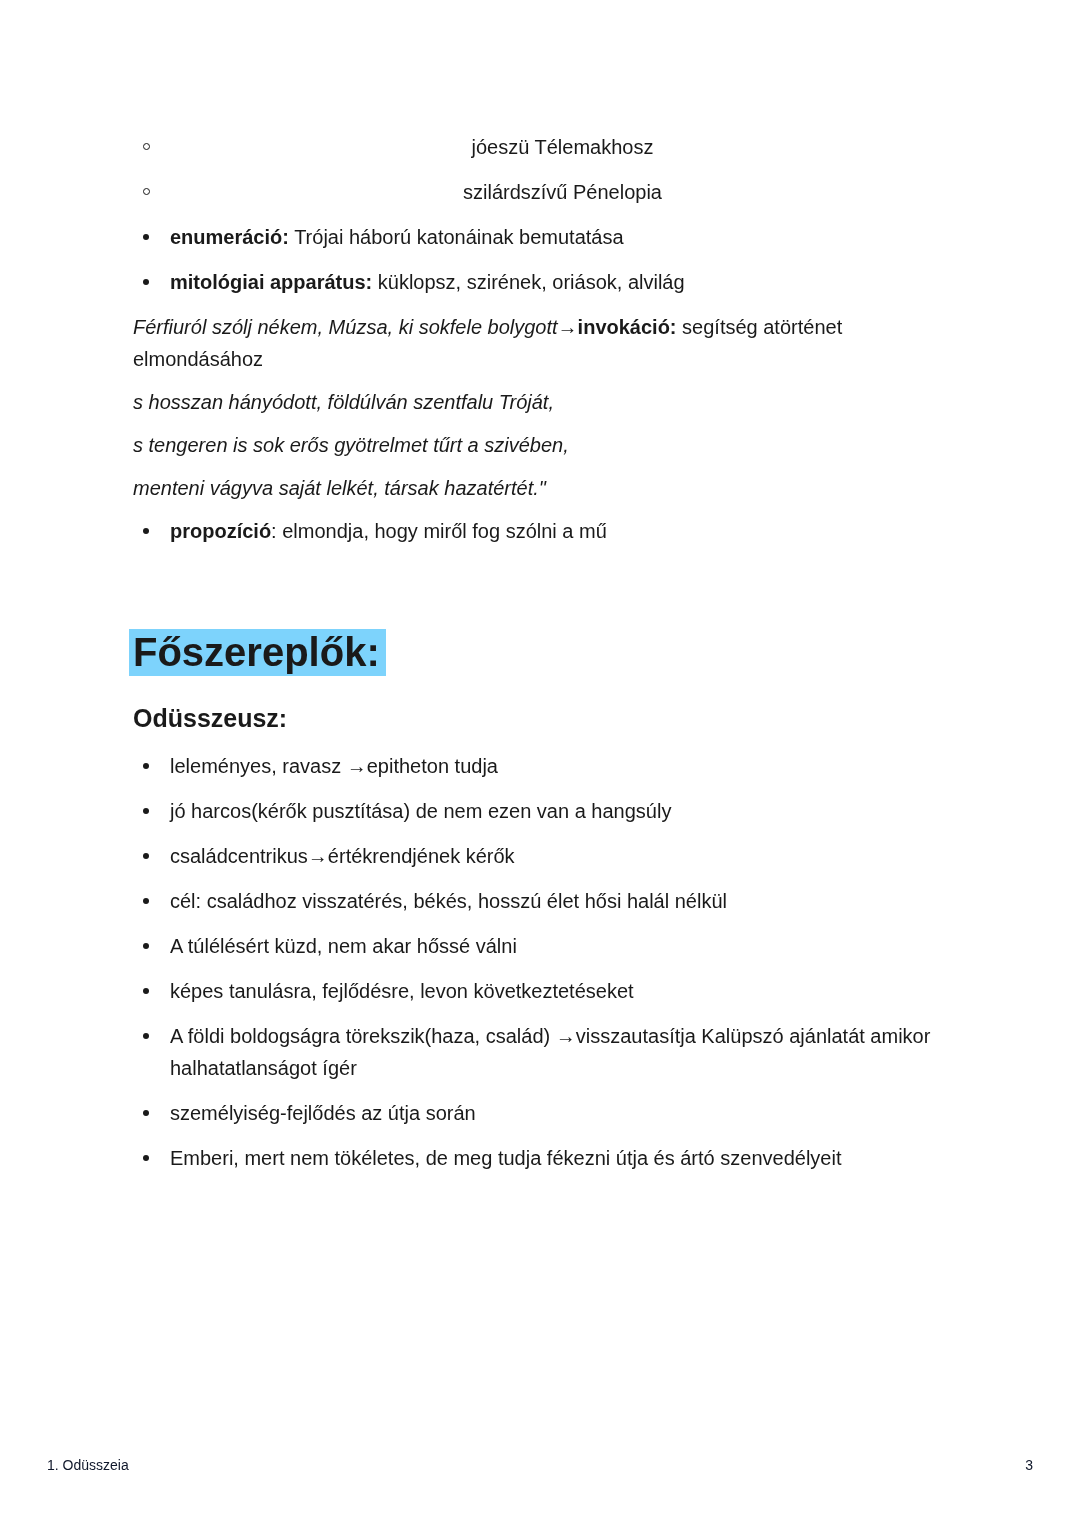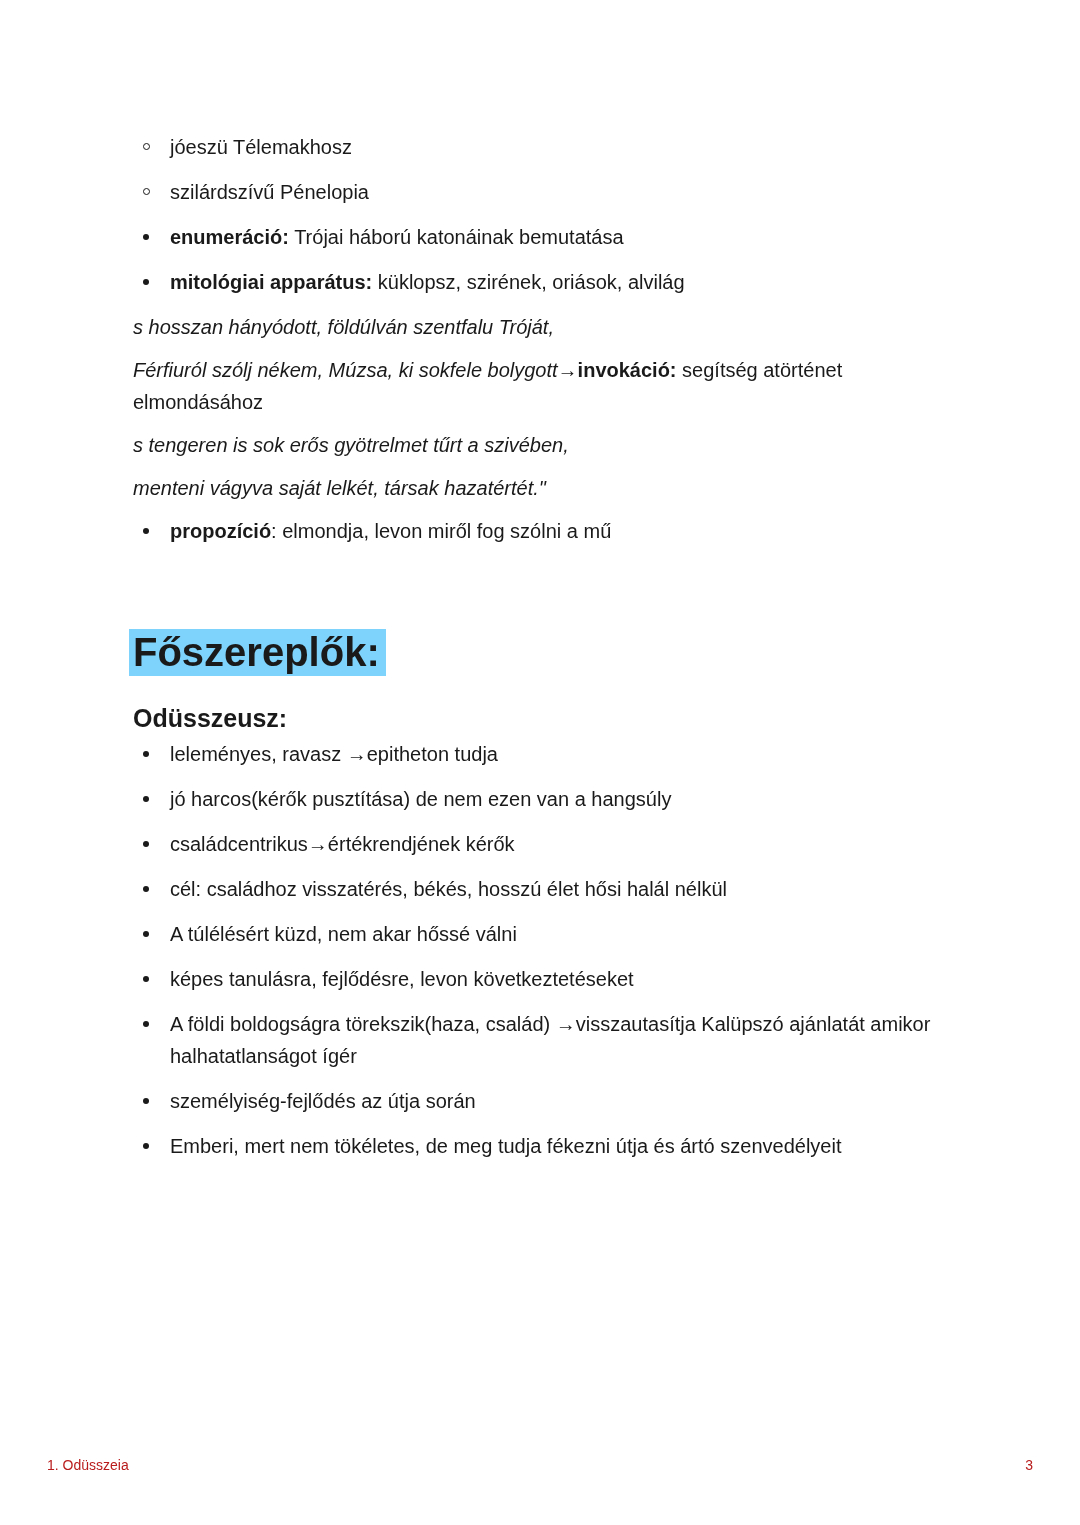--- a/index.html
+++ b/index.html
@@ -35,55 +35,55 @@
     border-radius: 50%;
     background: #1a1a1a;
   }
   .li .marker.circle {
     background: transparent;
     border: 1.5px solid #1a1a1a;
     width: 5px;
     height: 5px;
     top: 12px;
   }
-  .indent { margin-left: 42px; }
+  .indent { margin-left: 42px; text-align: center; }
   .indent2 { margin-left: 37px; }
   .b { font-weight: 700; }
   p.quote {
     margin: 0 0 11px 0;
   }
   .it { font-style: italic; }
   h1.heading {
     margin: 79px 0 0 0;
     font-size: 40px;
     line-height: 52px;
     font-weight: 700;
     letter-spacing: 0;
   }
   h1.heading .hl {
     background: #7dd3fc;
     padding: 1px 6px 2px 4px;
     margin-left: -4px;
   }
   h2.subheading {
-    margin: 24px 0 4px 0;
+    margin: 24px 0 16px 0;
     font-size: 25px;
     line-height: 32px;
     font-weight: 700;
   }
   .footer {
     position: absolute;
     left: 47px;
     right: 47px;
     top: 1456px;
     display: flex;
     justify-content: space-between;
     font-size: 14px;
     line-height: 18px;
-    color: #b91c1c;
+    color: #0f172a;
   }
 </style>
 </head>
 <body>
 
 <div class="page">
   <div class="content">
 
     <ul class="plain indent">
       <li class="li">
@@ -100,29 +100,29 @@
       <li class="li">
         <span class="marker"></span>
         <span class="b">enumeráció:</span><span> Trójai háború katonáinak bemutatása</span>
       </li>
       <li class="li">
         <span class="marker"></span>
         <span class="b">mitológiai apparátus:</span><span> küklopsz, szirének, oriások, alvilág</span>
       </li>
     </ul>
 
+    <p class="quote"><span class="it">Férfiuról szólj nékem, Múzsa, ki sokfele bolygott</span><span class="b">→invokáció:</span><span> segítség atörténet elmondásához</span></p>
     <p class="quote it">s hosszan hányódott, földúlván szentfalu Tróját,</p>
-    <p class="quote"><span class="it">Férfiuról szólj nékem, Múzsa, ki sokfele bolygott</span><span class="b">→invokáció:</span><span> segítség atörténet elmondásához</span></p>
     <p class="quote it">s tengeren is sok erős gyötrelmet tűrt a szivében,</p>
     <p class="quote it">menteni vágyva saját lelkét, társak hazatértét."</p>
 
     <ul class="plain indent2">
       <li class="li">
         <span class="marker"></span>
-        <span class="b">propozíció</span><span>: elmondja, levon miről fog szólni a mű</span>
+        <span class="b">propozíció</span><span>: elmondja, hogy miről fog szólni a mű</span>
       </li>
     </ul>
 
     <h1 class="heading"><span class="hl">Főszereplők:</span></h1>
 
     <h2 class="subheading">Odüsszeusz:</h2>
 
     <ul class="plain">
       <li class="li">
         <span class="marker"></span>

